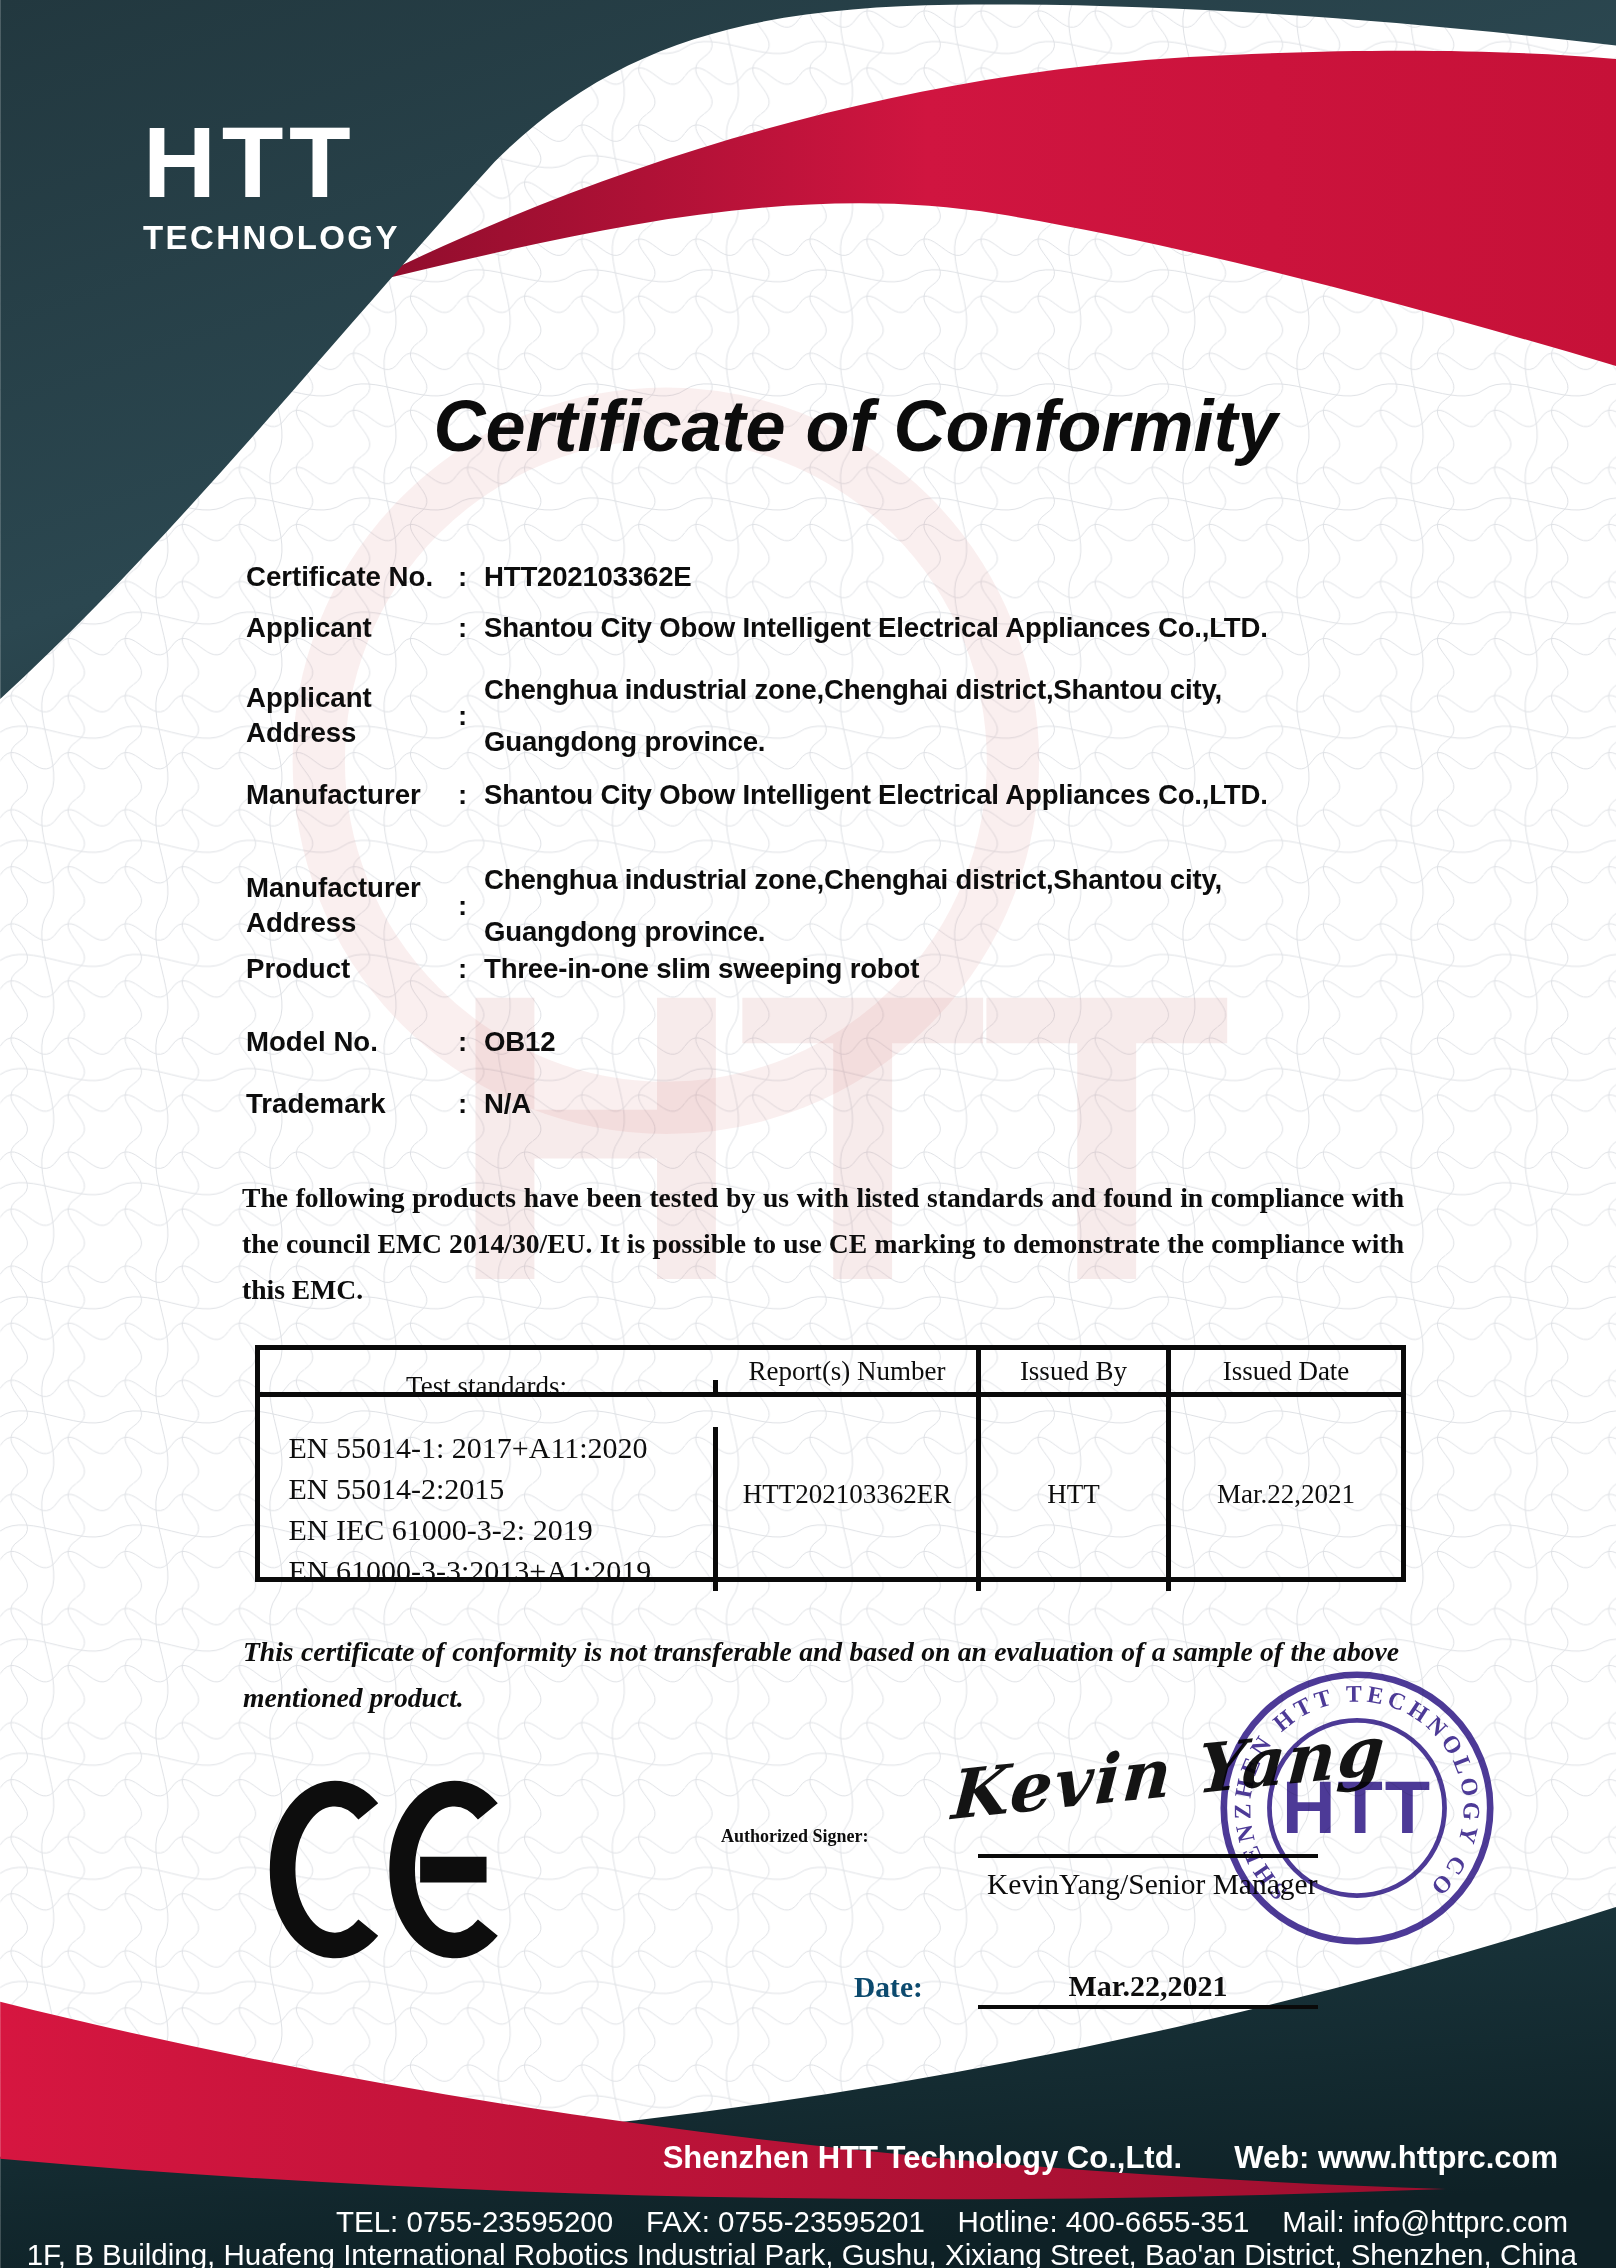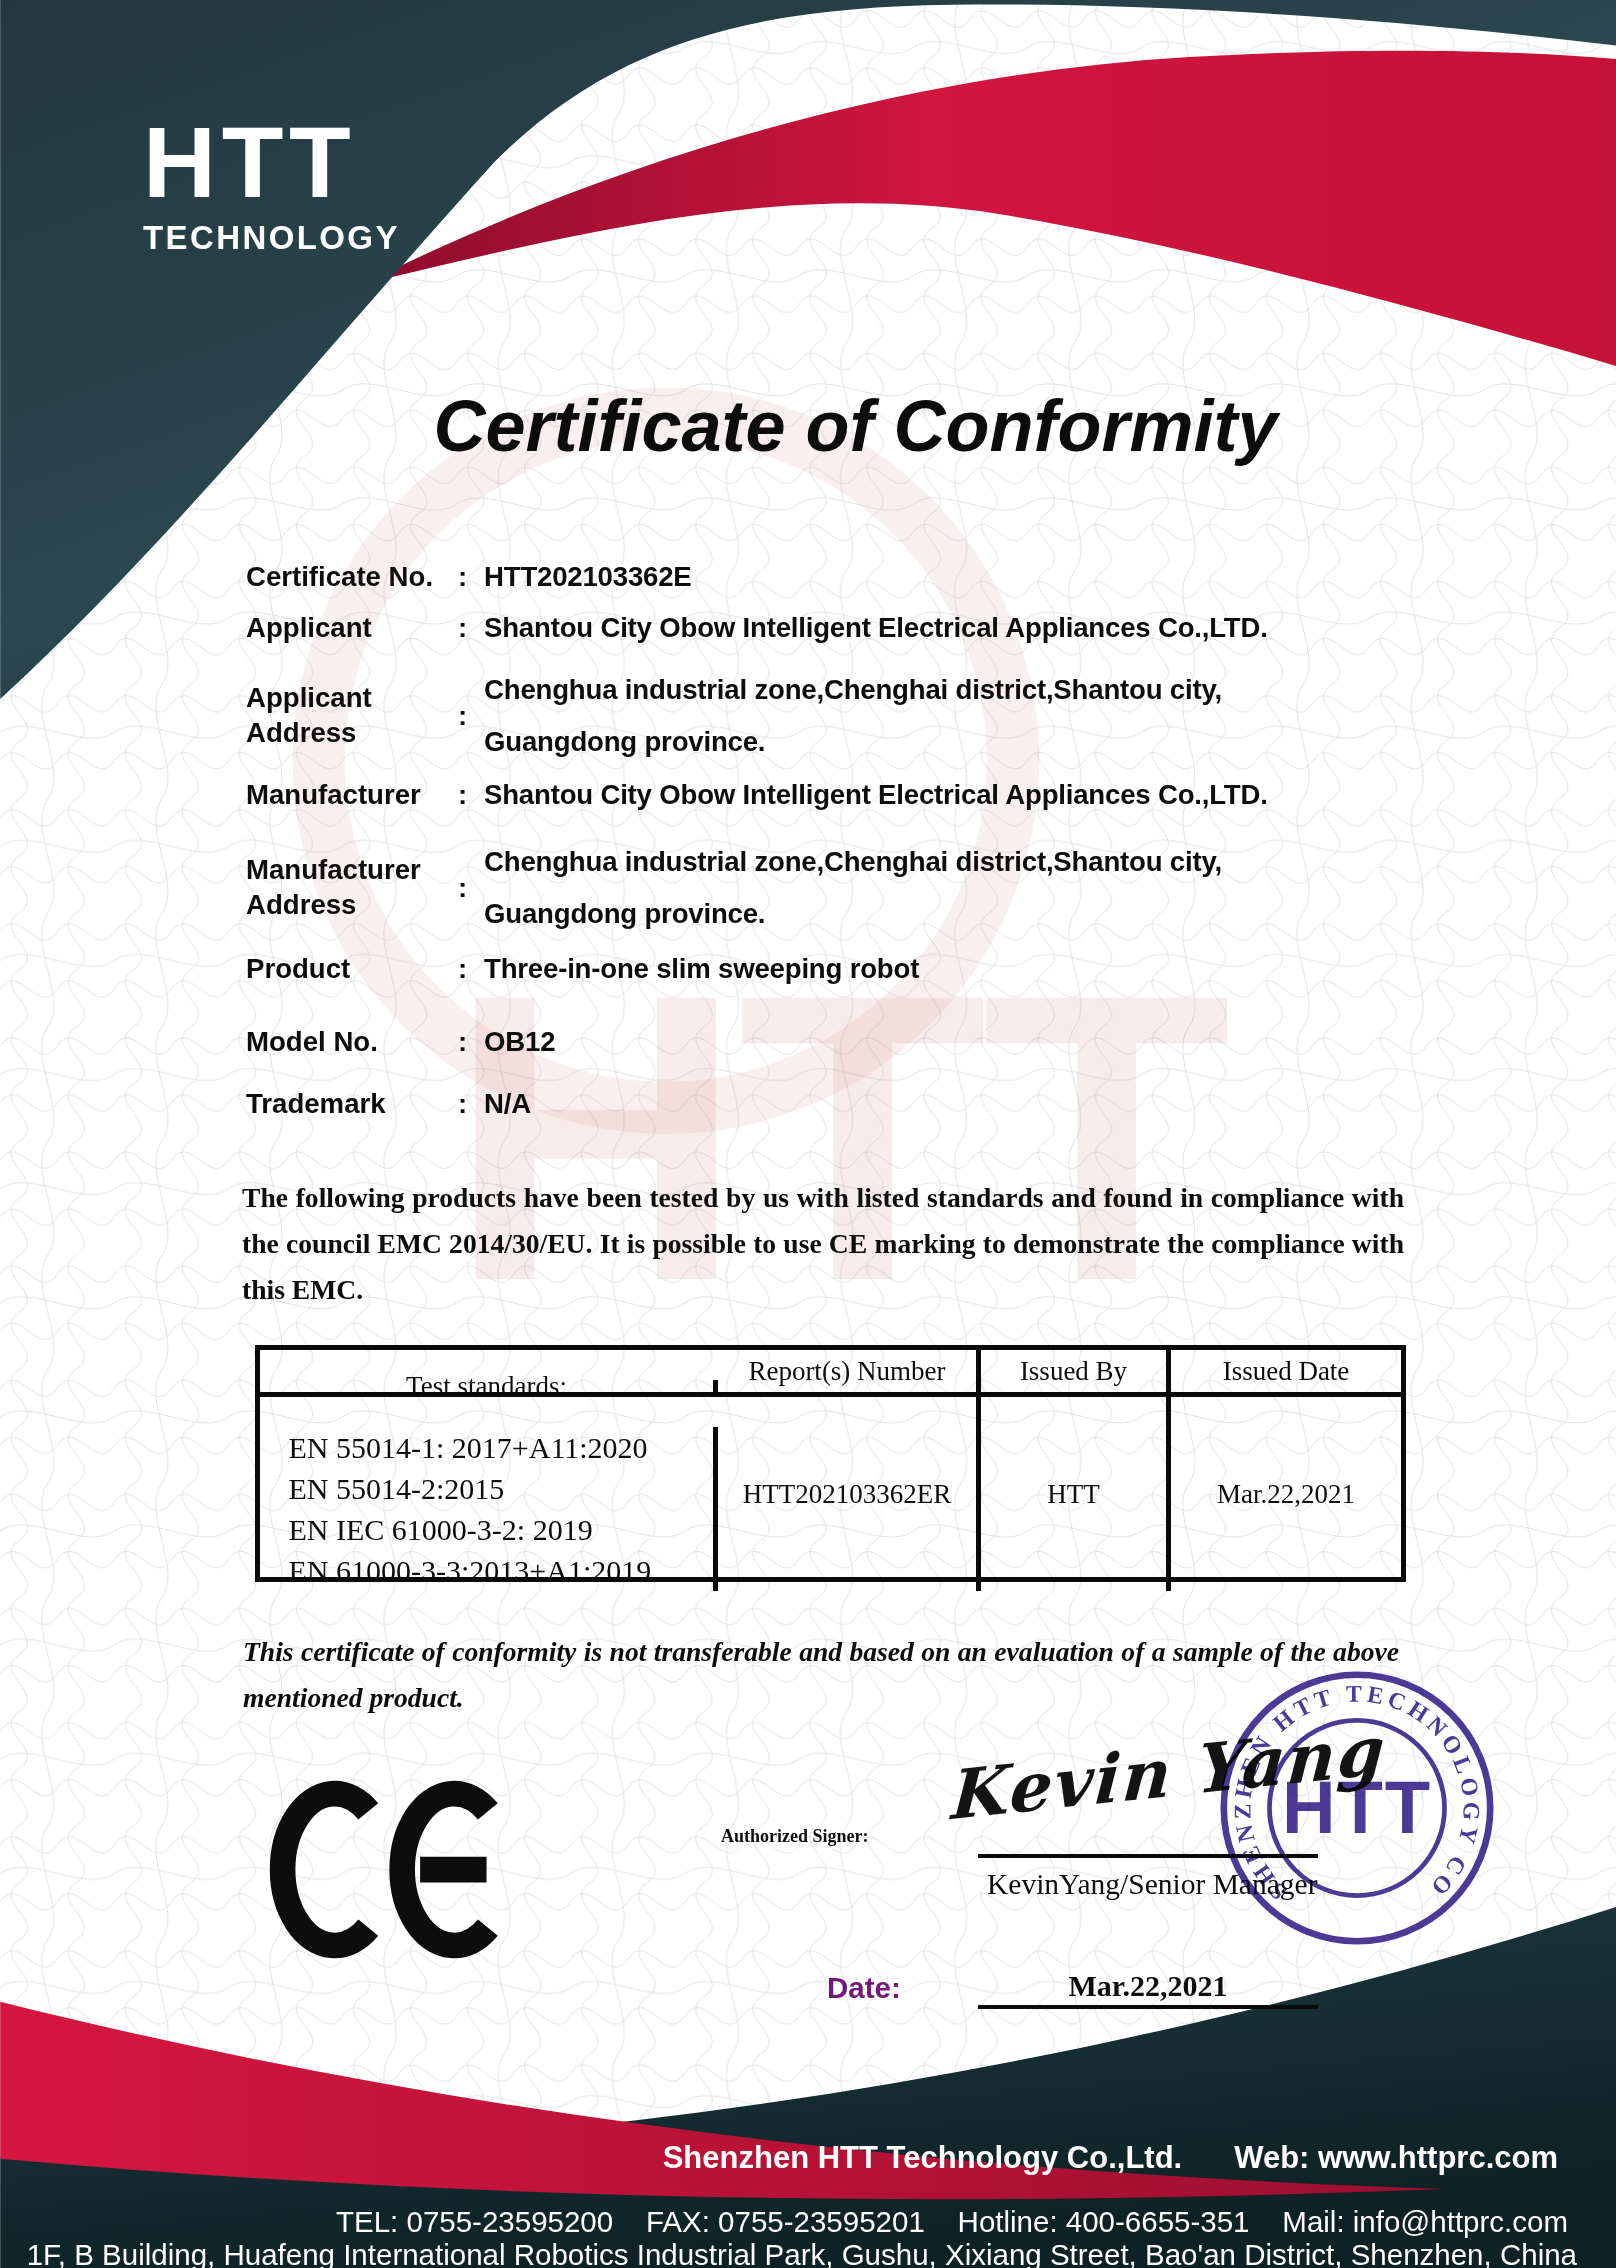--- a/index.html
+++ b/index.html
@@ -53,22 +53,22 @@
 
   
   .auth-label{left:721px;top:1826px;z-index:3;font-family:"Liberation Serif",serif;
     font-size:18px;font-weight:bold;color:#0d0d0d;}
   .signature{left:951px;top:1733px;z-index:4;font-family:"DejaVu Serif",serif;
     font-size:67px;font-style:italic;font-weight:bold;color:#141414;
     transform:rotate(-6deg) skewX(-10deg);letter-spacing:1.9px;}
   .sig-line{left:978px;top:1854px;width:340px;height:3.8px;background:#0a0a0a;z-index:3;}
   .sig-name{left:987px;top:1868px;z-index:3;font-family:"Liberation Serif",serif;
     font-size:29.5px;color:#0d0d0d;}
-  .date-label{left:827px;top:1971px;z-index:3;font-family:Liberation Sans, sans-serif;
-    font-size:29.5px;font-weight:bold;color:#701a75;}
+  .date-label{left:854px;top:1971px;z-index:3;font-family:Liberation Serif, serif;
+    font-size:29.5px;font-weight:bold;color:#0c4a6e;}
   .date-value{left:978px;top:1969px;width:340px;text-align:center;z-index:3;
     font-family:"Liberation Serif",serif;font-size:30px;font-weight:bold;color:#0d0d0d;}
   .date-line{left:978px;top:2005px;width:340px;height:3.8px;background:#0a0a0a;z-index:3;}
 
   
   .stamp{left:1200px;top:1651px;width:314px;height:314px;z-index:6;
     mix-blend-mode:multiply;opacity:0.93;}
 
   
   .ce{left:266px;top:1769px;width:257px;height:204px;z-index:3;}
@@ -165,21 +165,21 @@
   </div>
 
   <div class="abs frow" style="top:778px;height:34px;">
     <div class="flabel">Manufacturer</div>
     <div class="fcolon">:</div>
     <div class="fvalue">
         <div class="fv-line">Shantou City Obow Intelligent Electrical Appliances Co.,LTD.</div>
       </div>
   </div>
 
-  <div class="abs frow two" style="top:835px;height:105px;align-items:center;">
+  <div class="abs frow two" style="top:853px;height:105px;align-items:center;">
     <div class="flabel">Manufacturer Address</div>
     <div class="fcolon">:</div>
     <div class="fvalue">
       <div class="fv-line">Chenghua industrial zone,Chenghai district,Shantou city,</div>
       <div class="fv-line">Guangdong province.</div>
     </div>
   </div>
 
   <div class="abs frow" style="top:952px;height:34px;">
     <div class="flabel">Product</div>

